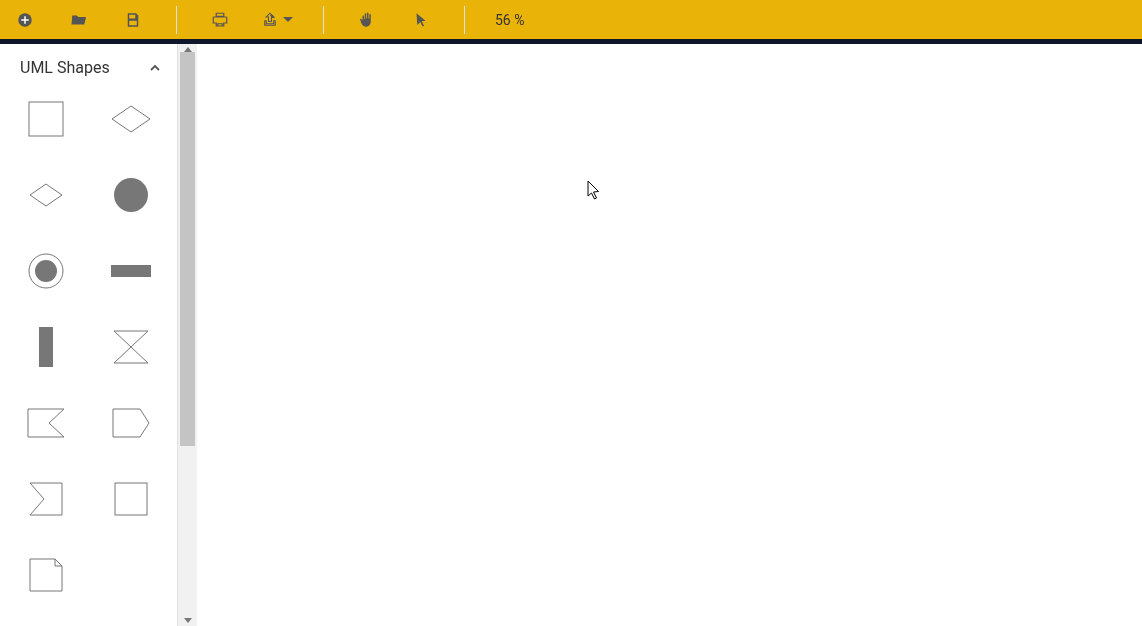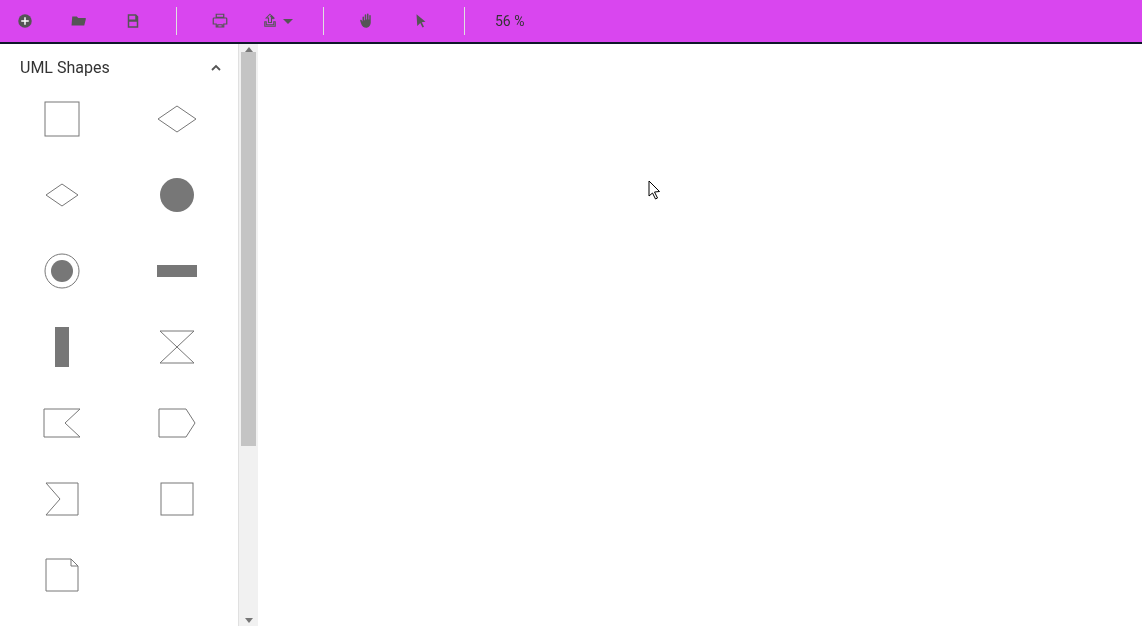--- a/index.html
+++ b/index.html
@@ -12,26 +12,26 @@
     width: 1142px;
     height: 626px;
     overflow: hidden;
     display: flex;
     flex-direction: column;
   }
 
   
   .toolbar {
     height: 44px;
-    border-bottom: 2px solid #0f172a;
+    border-bottom: 5px solid #0f172a;
     display: flex;
     align-items: center;
     padding: 0 8px;
     gap: 20px;
-    background: #d946ef;
+    background: #eab308;
   }
   .tb-btn {
     width: 34px;
     height: 34px;
     display: flex;
     align-items: center;
     justify-content: center;
     cursor: pointer;
     color: #555;
   }
@@ -68,21 +68,21 @@
 
   
   .main {
     flex: 1;
     display: flex;
     overflow: hidden;
   }
 
   
   .sidebar {
-    width: 239px;
+    width: 178px;
     border-right: 1px solid #e0e0e0;
     display: flex;
     flex-direction: column;
     overflow: hidden;
     position: relative;
   }
   .panel-hdr {
     display: flex;
     align-items: center;
     justify-content: space-between;

